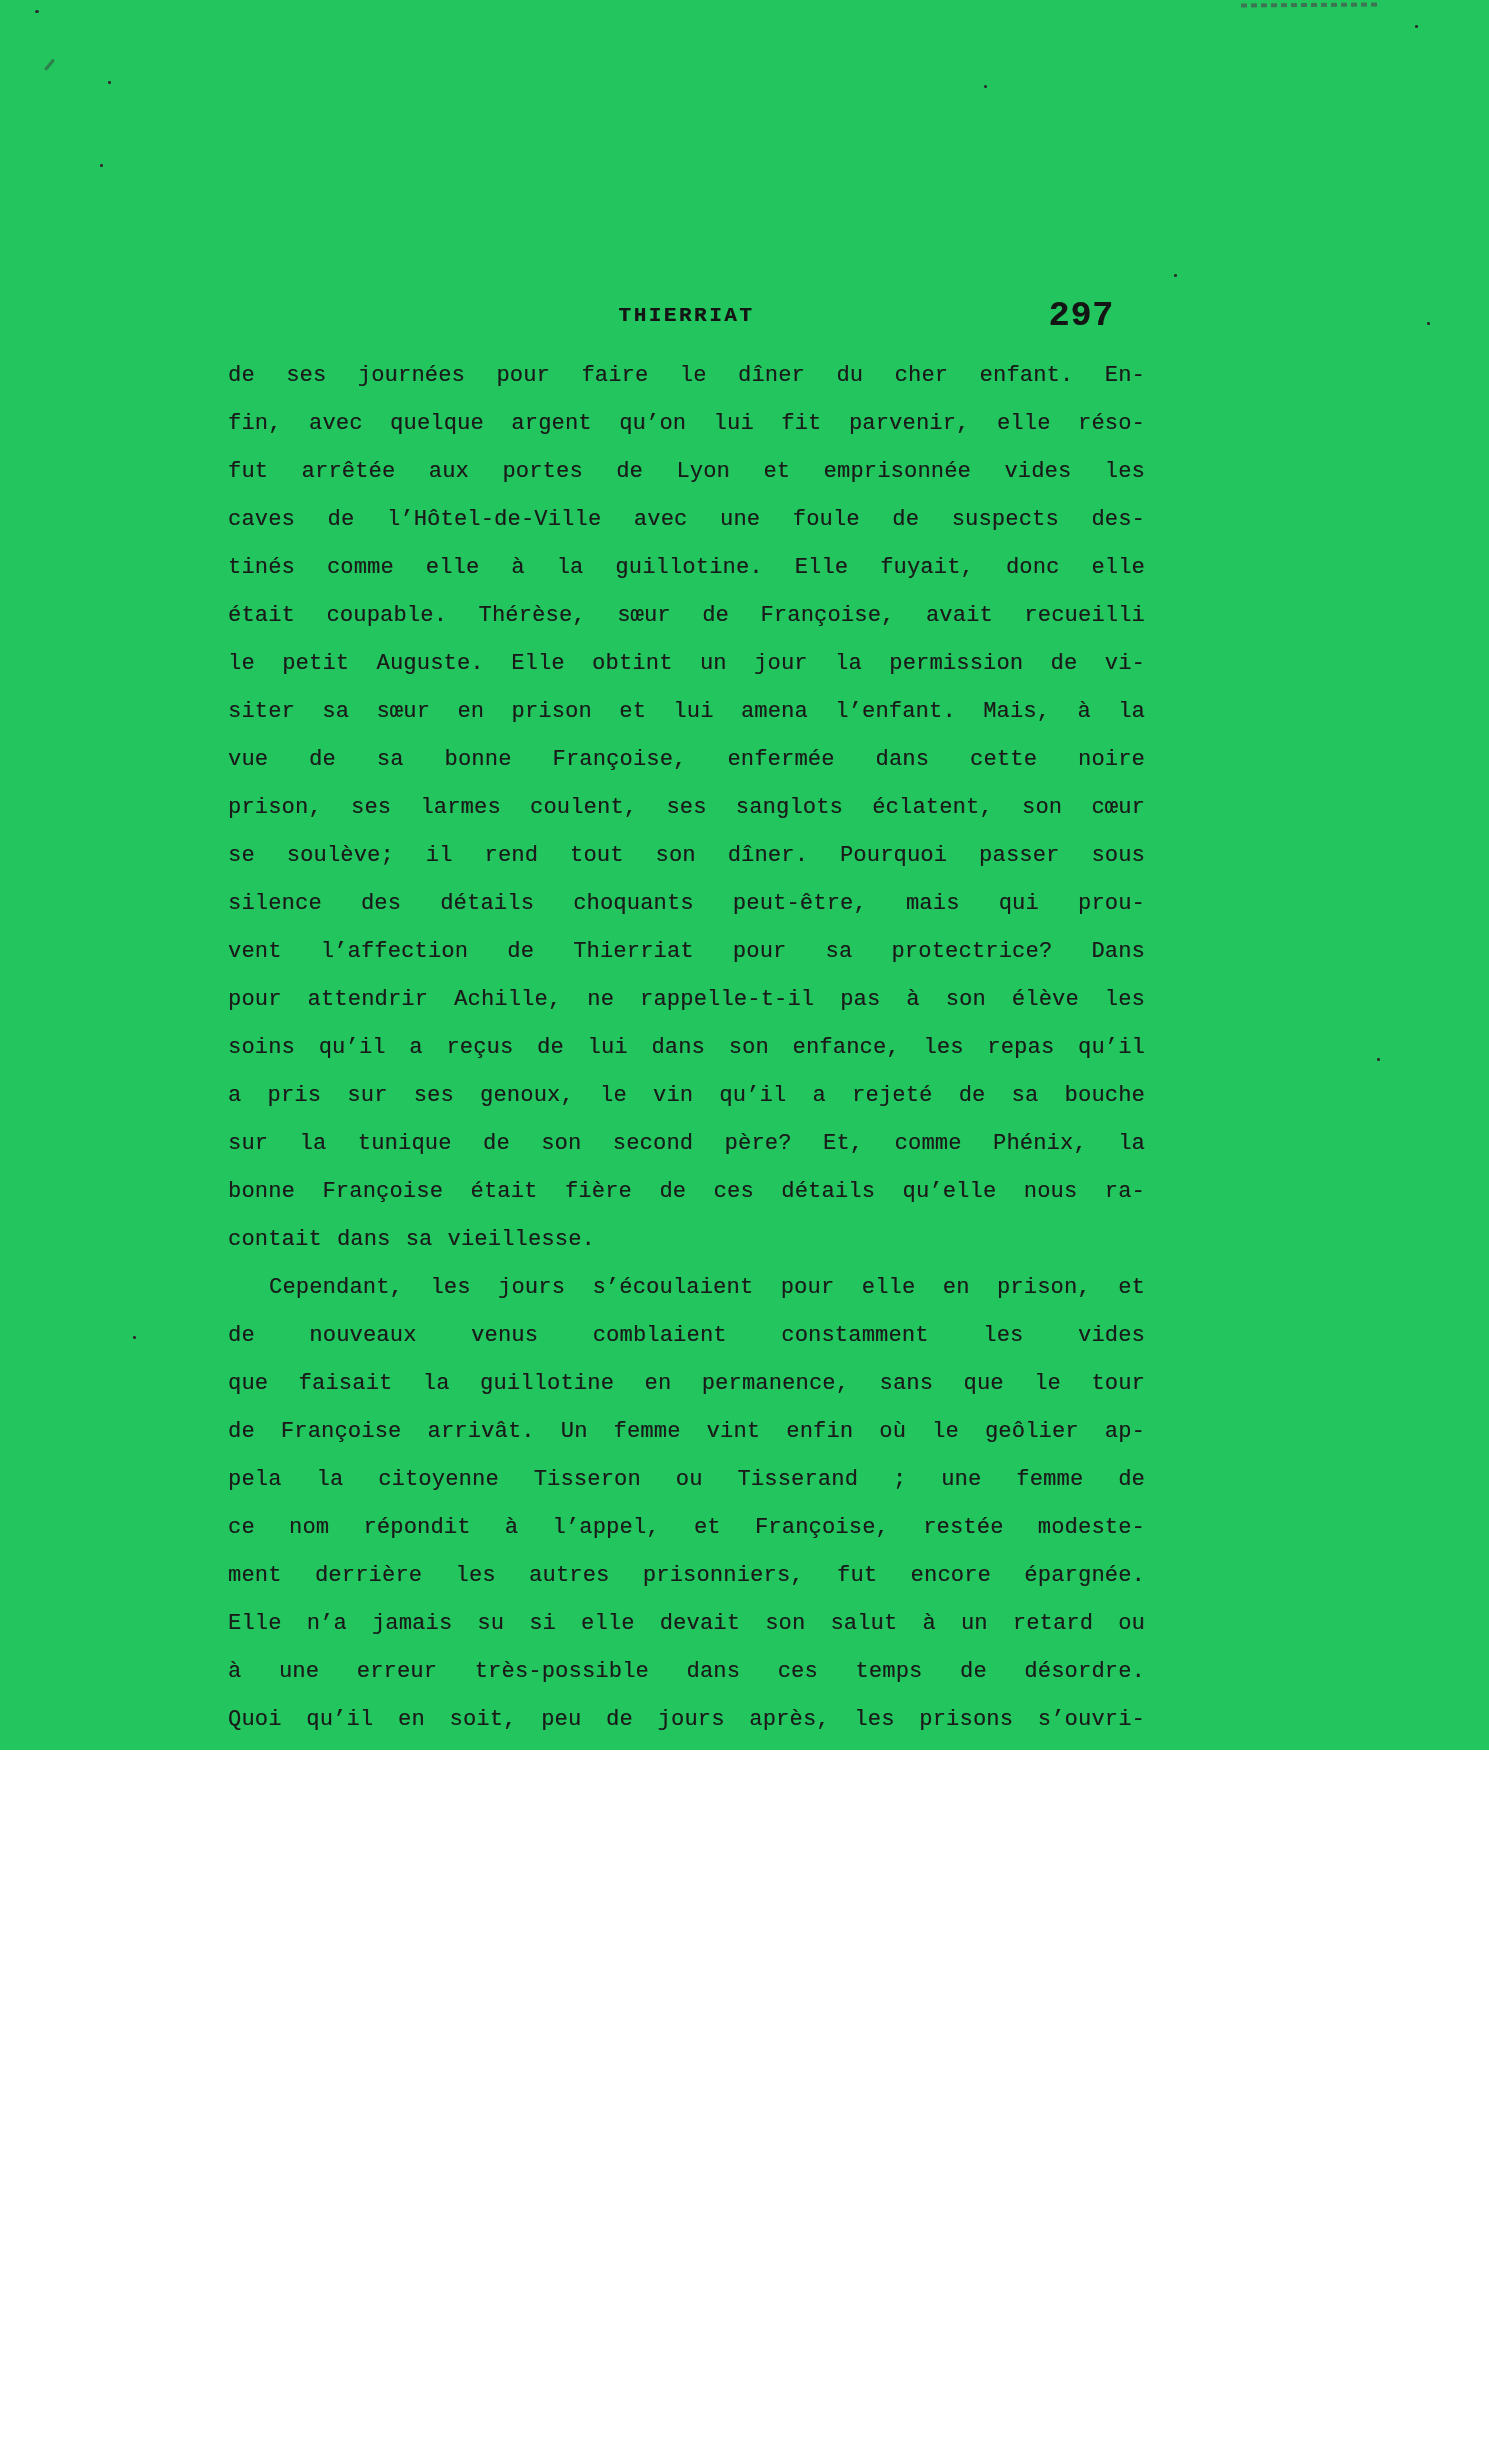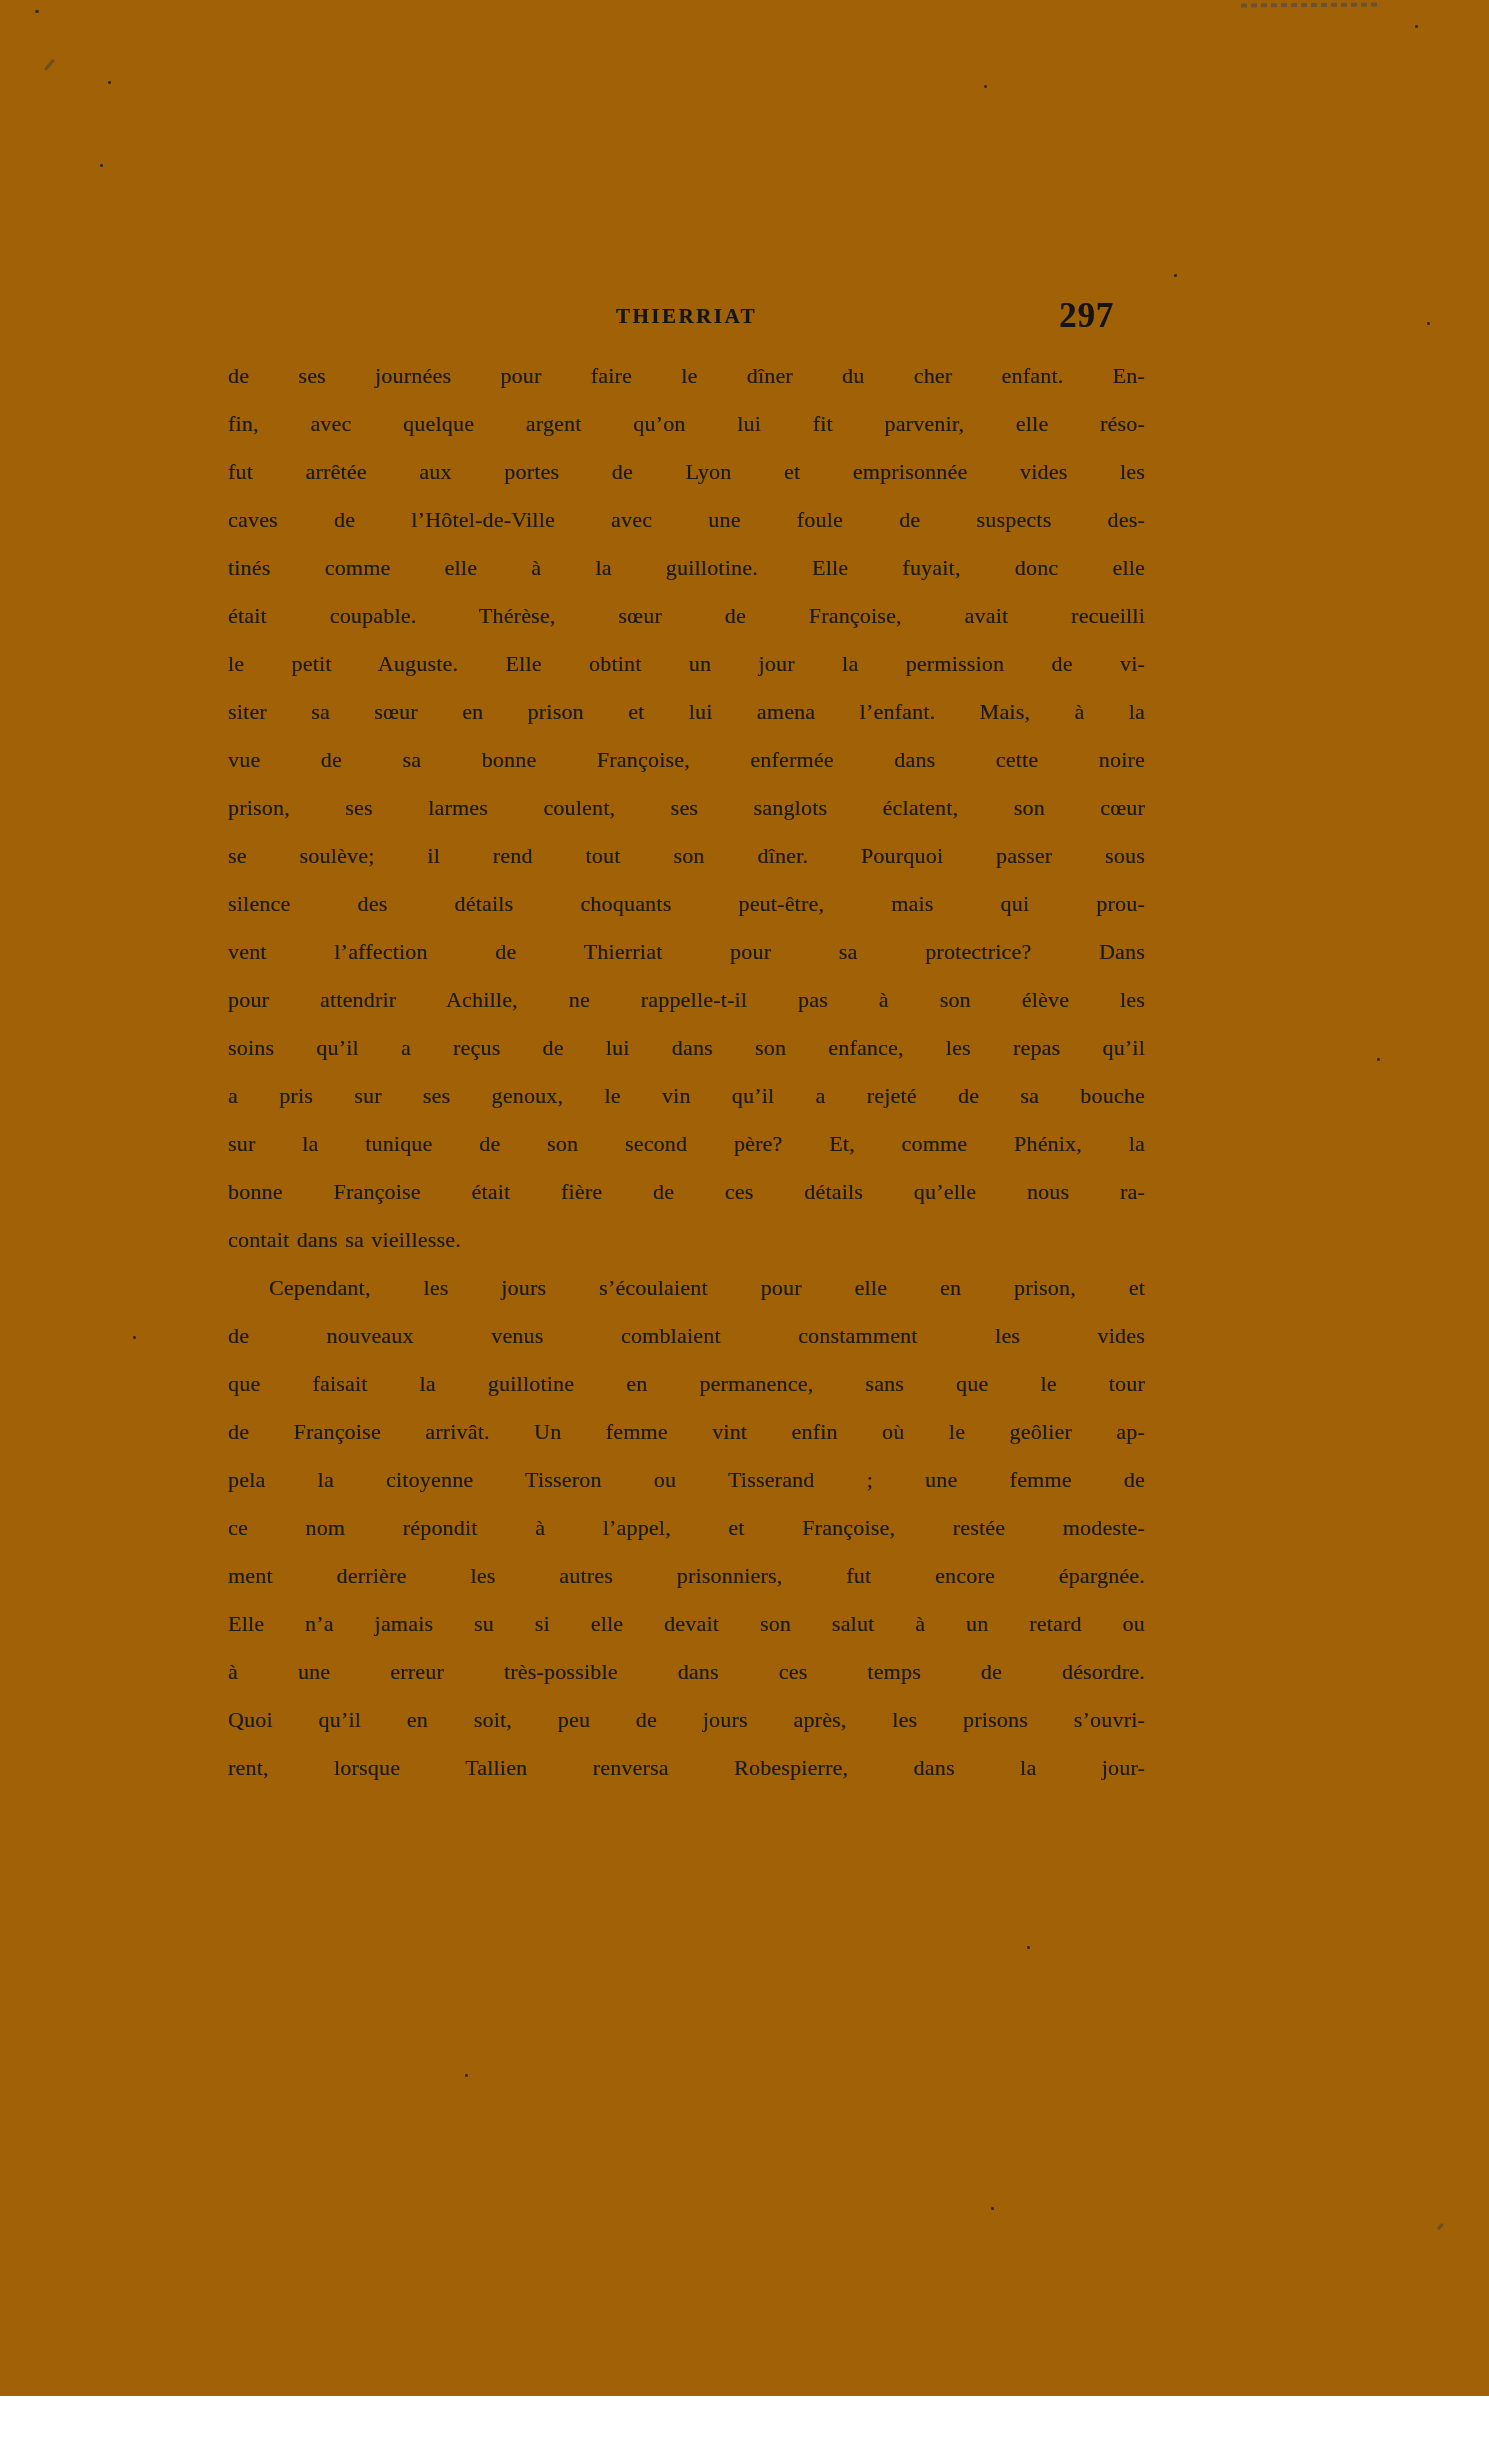--- a/index.html
+++ b/index.html
@@ -3,24 +3,24 @@
 <meta charset="utf-8">
 <style>
   html, body {
     margin: 0;
     padding: 0;
     background: #ffffff;
   }
   .page {
     position: relative;
     width: 1489px;
-    height: 2396px;
-    background: #a16207;
+    height: 1750px;
+    background: #22c55e;
     overflow: hidden;
-    font-family: Liberation Serif, serif;
+    font-family: Liberation Mono, monospace;
     color: #191919;
   }
   
   .running-head {
     position: absolute;
     left: 228px;
     top: 304px;
     width: 917px;
     height: 41px;
   }

